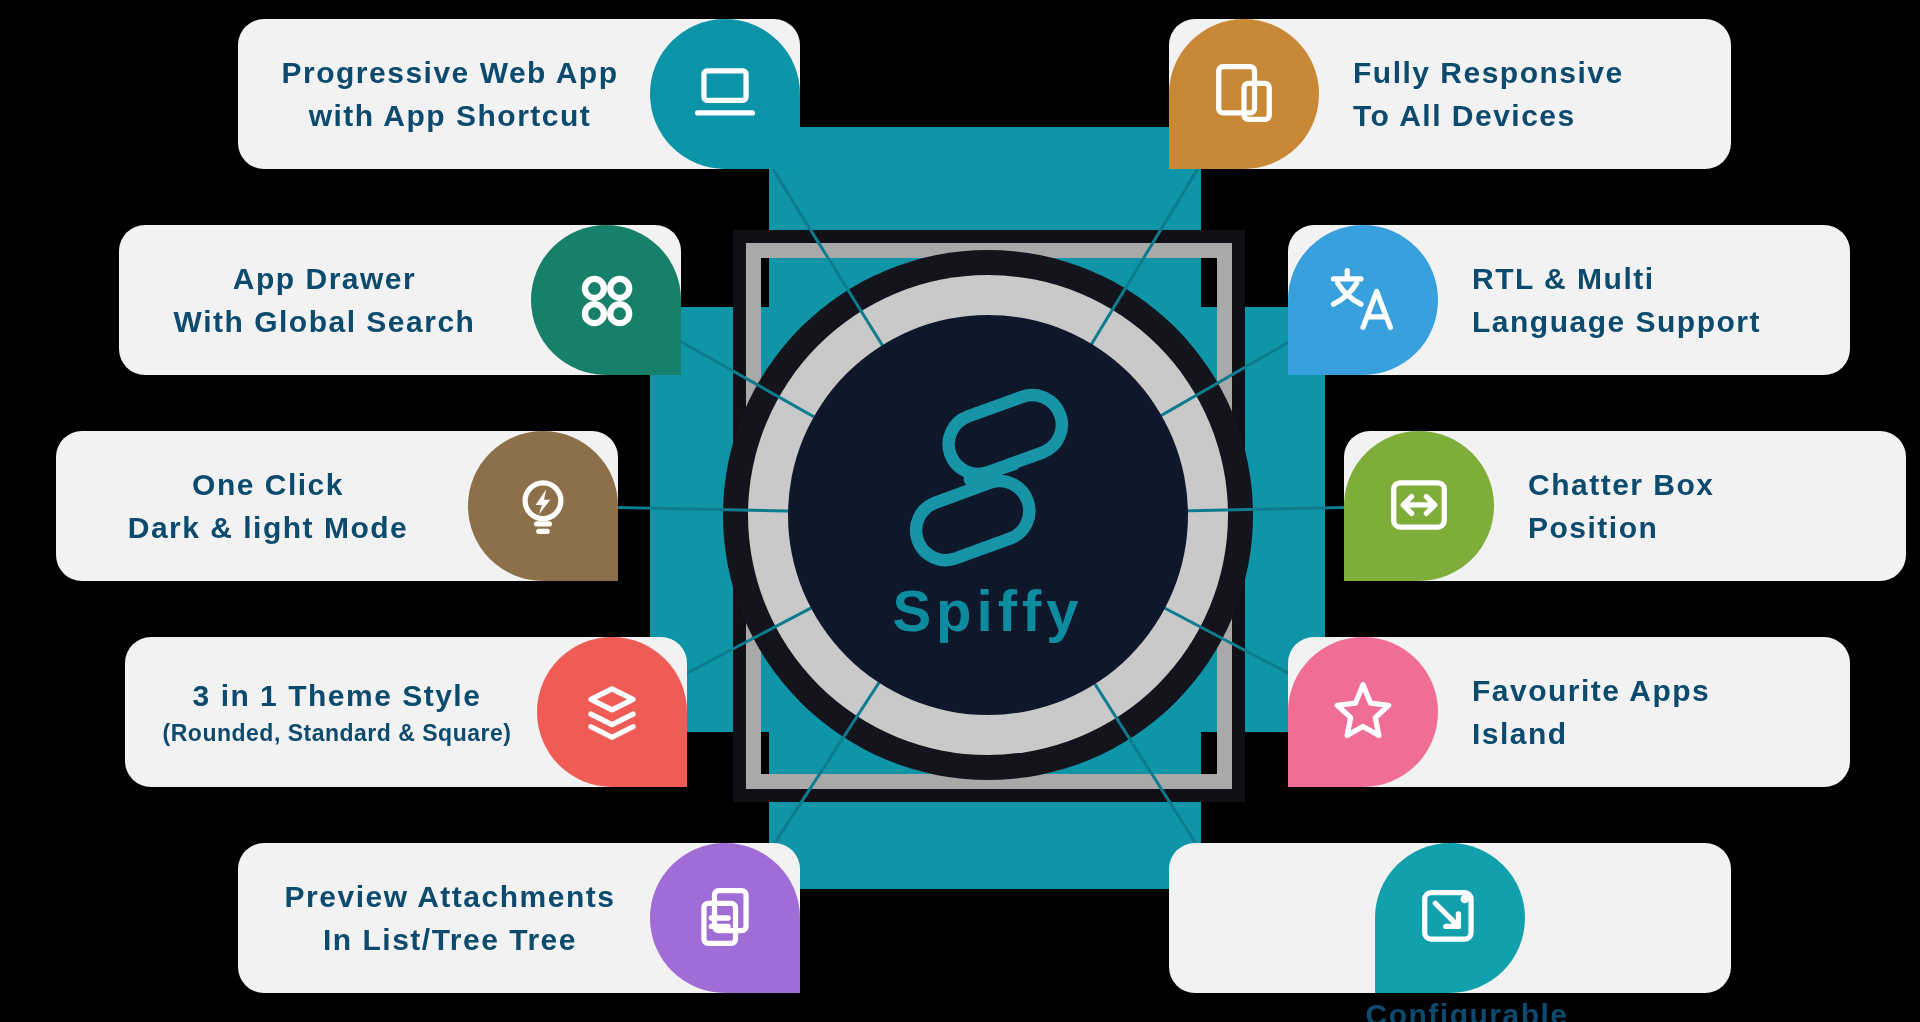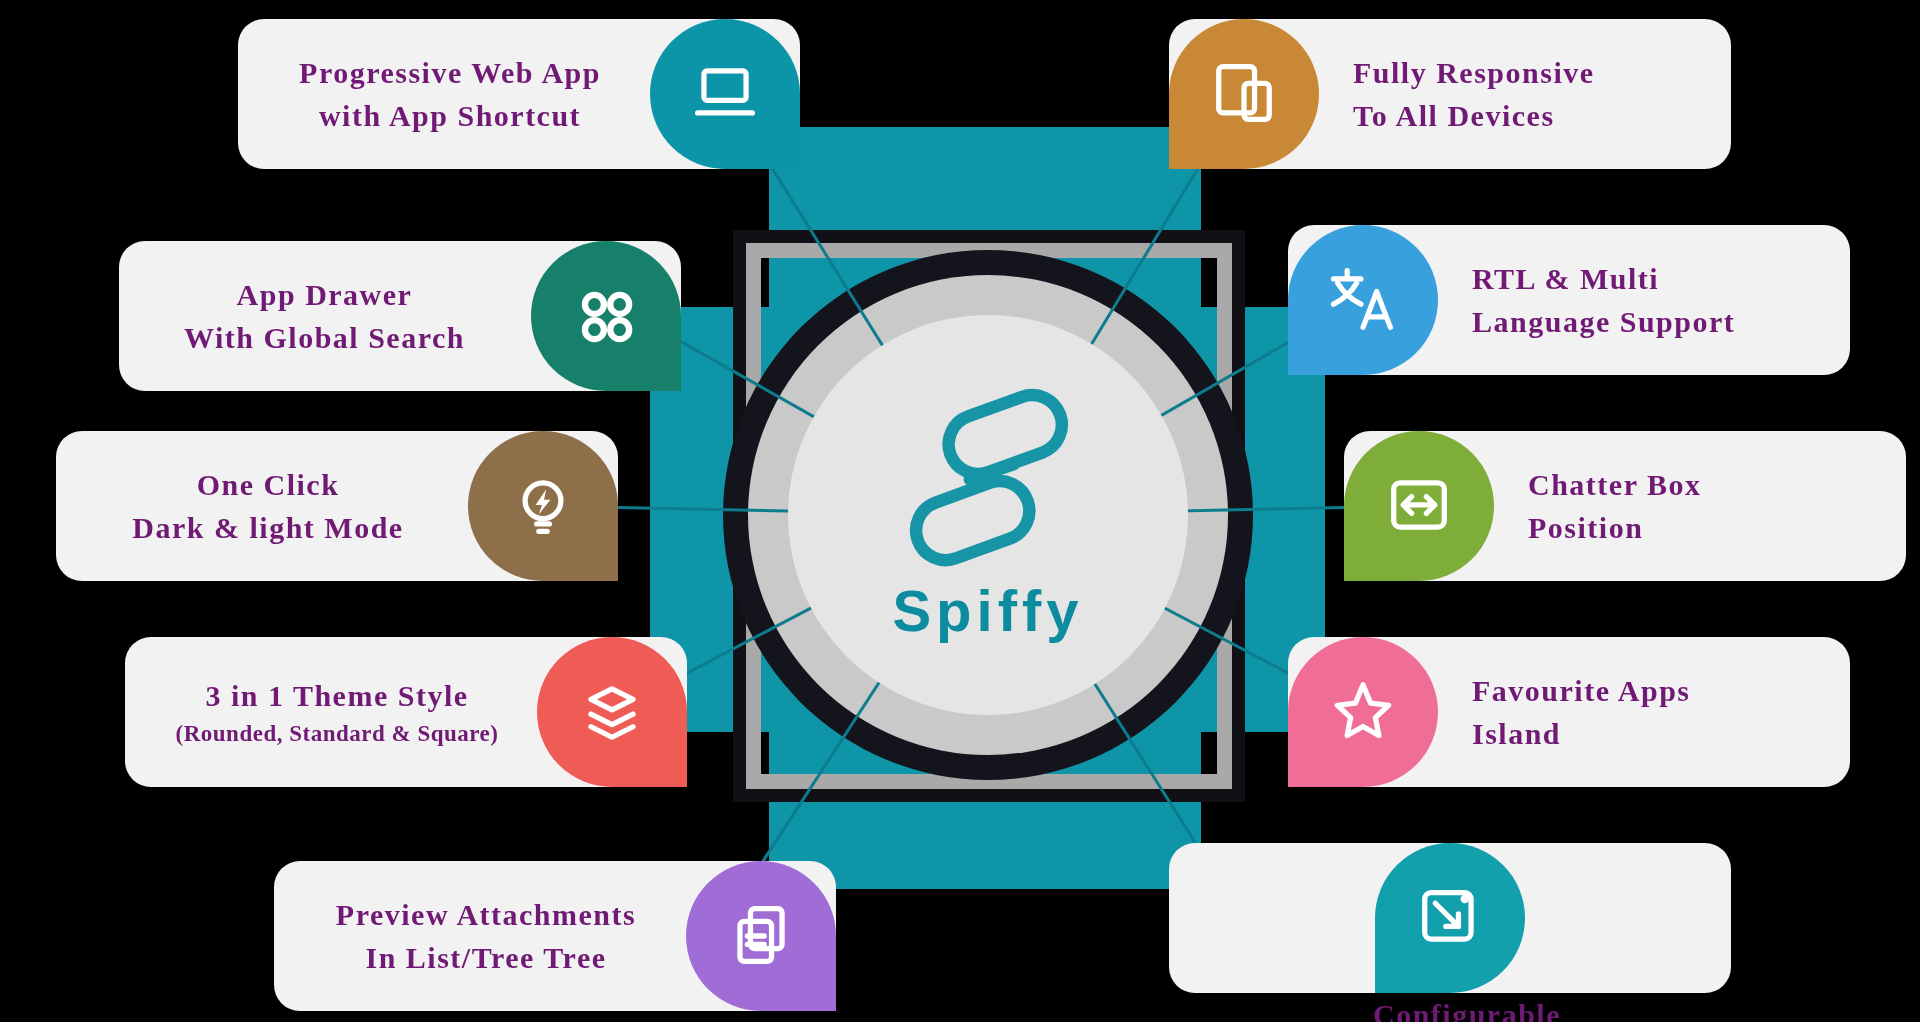--- a/index.html
+++ b/index.html
@@ -12,55 +12,55 @@
   }
   .stage{position:absolute;inset:0;width:1920px;height:1022px;}
 
   
   .cross-v{position:absolute;left:769px;top:127px;width:432px;height:762px;background:#0e95a8;border-radius:26px;}
   .cross-h{position:absolute;left:650px;top:307px;width:675px;height:425px;background:#0e95a8;border-radius:26px;}
   .frame-square{position:absolute;left:746px;top:243px;width:456px;height:516px;border:15px solid #a9a9a9;box-shadow:0 0 0 13px #101016;}
   .disc{position:absolute;border-radius:50%;}
   .disc-outer{left:723px;top:250px;width:530px;height:530px;background:#14141c;}
   .disc-ring{left:748px;top:275px;width:480px;height:480px;background:#c9c9c9;}
-  .disc-inner{left:788px;top:315px;width:400px;height:400px;background:#e5e5e5;display:flex;flex-direction:column;align-items:center;justify-content:center;}
+  .disc-inner{left:788px;top:315px;width:400px;height:400px;background:#0f172a;display:flex;flex-direction:column;align-items:center;justify-content:center;}
   #spokes{position:absolute;left:0;top:0;pointer-events:none;}
 
   .brand-text{
     margin-top:6px;
     font-size:58px;font-weight:800;letter-spacing:5px;
     color:#0d8ca0;
   }
 
   
   .card{
     position:absolute;width:562px;height:150px;
     background:#f2f2f2;border-radius:26px;
     display:flex;align-items:center;
   }
-  .card-text{flex:1;color:#701a75;font-weight:700;letter-spacing:1.5px;line-height:1.45;font-family:Liberation Serif, serif;}
+  .card-text{flex:1;color:#0c4a6e;font-weight:700;letter-spacing:1.5px;line-height:1.45;}
   .card.left .card-text{text-align:center;padding:0 14px 0 26px;}
   .card.right .card-text{text-align:left;padding-left:34px;}
   .line{display:block;font-size:30px;}
   .line.sub{font-size:23px;font-weight:600;letter-spacing:0.5px;}
 
   .badge{
     flex:0 0 150px;width:150px;height:150px;
     display:flex;align-items:center;justify-content:center;
   }
   .card.left  .badge{border-radius:52% 52% 0 52%;}  
   .card.right .badge{border-radius:52% 52% 52% 0;}  
   .badge svg{width:80px;height:80px;}
 
   
   .pos-l1{left:238px;top:19px;}
-  .pos-l2{left:119px;top:241px;gap:13px;}
+  .pos-l2{left:119px;top:225px;gap:13px;}
   .pos-l3{left:56px; top:431px;}
   .pos-l4{left:125px;top:637px;}
-  .pos-l5{left:238px;top:861px;margin-left:36px;}
+  .pos-l5{left:238px;top:843px;}
   .pos-r1{left:1169px;top:19px;}
   .pos-r2{left:1288px;top:225px;}
   .pos-r3{left:1344px;top:431px;}
   .pos-r4{left:1288px;top:637px;}
   .pos-r5{left:1169px;top:843px;flex-direction:column;}
 </style>
 </head>
 <body>
 
 <div class="stage">

